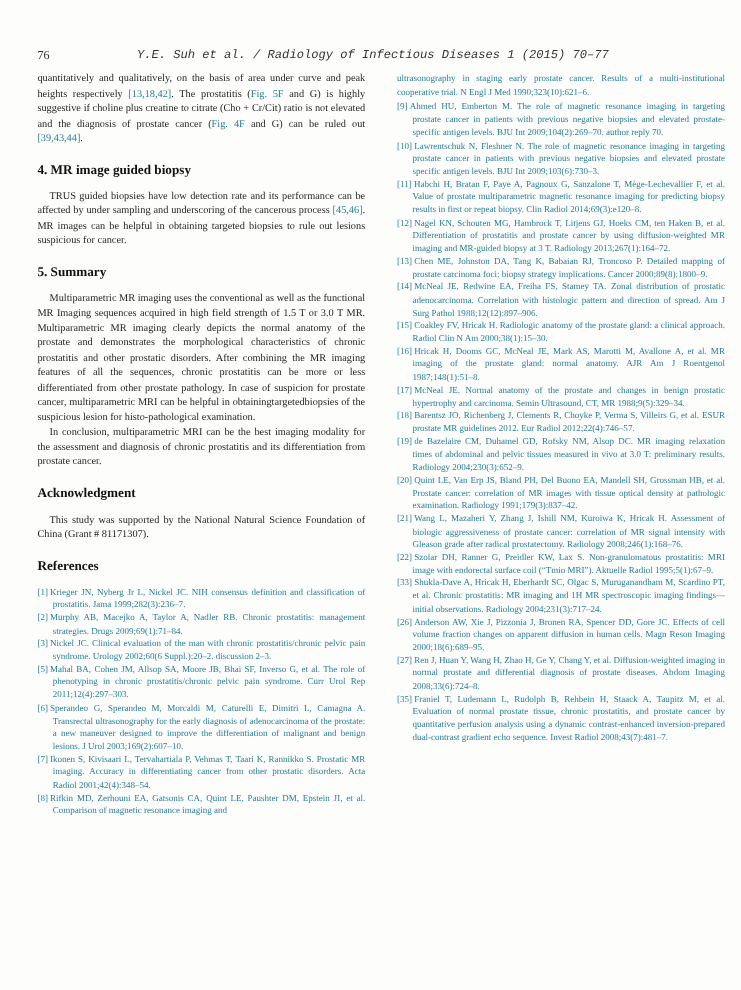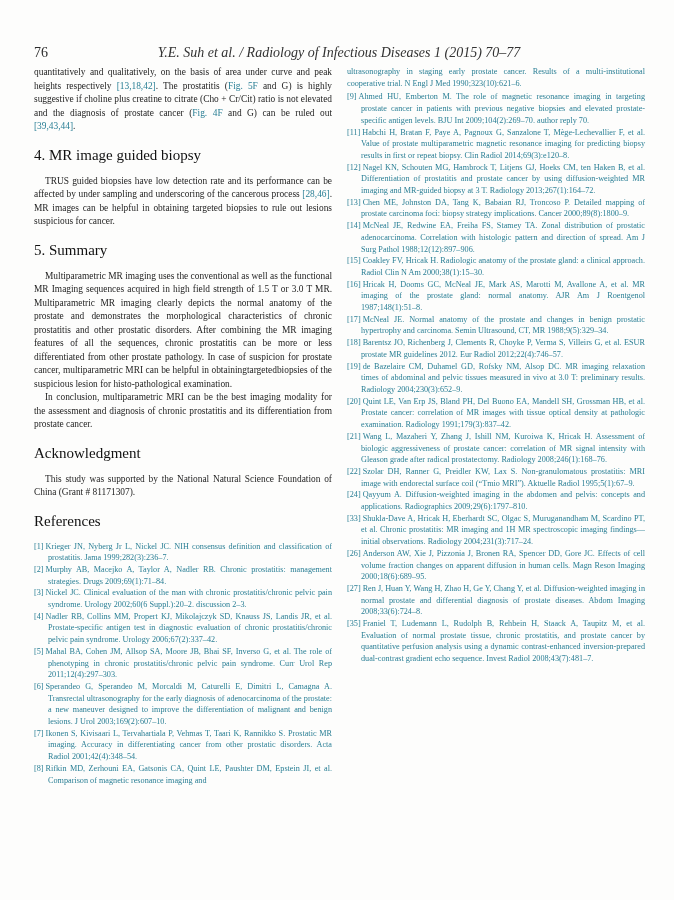--- a/index.html
+++ b/index.html
@@ -2,34 +2,34 @@
 <html><head>
 <meta charset="utf-8">
 <style>
   html,body{margin:0;padding:0;background:#ffffff;}
   .page{
     position:relative;width:674px;height:900px;background:#fdfdfc;overflow:hidden;
     font-family:"Liberation Serif","DejaVu Serif",serif;color:#1e1e1e;
   }
   .header{
     position:absolute;top:45px;left:34px;right:30px;
-    display:flex;align-items:flex-start;font-size:14px;color:#2b2b2b;
+    display:flex;align-items:flex-start;font-size:11px;color:#2b2b2b;
   }
   .pagenum{width:70px;}
-  .runhead{flex:1;text-align:center;font-style:italic;color:#333;}
+  .runhead{flex:1;text-align:center;font-style:italic;color:#333;font-family:Liberation Mono, monospace;}
   .hspacer{width:70px;}
-  .content{position:absolute;top:66px;left:34px;display:flex;gap:15px;}
+  .content{position:absolute;top:66px;left:34px;display:flex;gap:29px;}
   .col{width:298px;}
   p.body{
     font-size:9.4px;line-height:13.5px;text-align:justify;
     margin:0;text-indent:11px;color:#1e1e1e;
   }
   p.body.nofirst{text-indent:0;}
   h2.sec{
-    font-size:15px;font-weight:normal;margin:13px 0 11px;color:#111;
+    font-size:12px;font-weight:bold;margin:13px 0 11px;color:#111;
     font-family:"Liberation Serif","DejaVu Serif",serif;
   }
   .link{color:#2a7f95;}
   .refs{margin-top:2px;}
   p.ref{
     font-size:8.2px;line-height:11.7px;color:#2a7f95;text-align:justify;
     margin:0;padding-left:14px;text-indent:-14px;
   }
   p.ref.cont{padding-left:0;text-indent:0;}
   .refnum{padding-right:2px;}
@@ -44,56 +44,56 @@
     <span class="runhead">Y.E. Suh et al. / Radiology of Infectious Diseases 1 (2015) 70–77</span>
     <span class="hspacer"></span>
   </div>
 
   <div class="content">
 
     <div class="col">
       <p class="body nofirst"><span>quantitatively and qualitatively, on the basis of area under curve and peak heights respectively </span><span class="link">[13,18,42]</span><span>. The prostatitis (</span><span class="link">Fig. 5F</span><span> and G) is highly suggestive if choline plus creatine to citrate (Cho + Cr/Cit) ratio is not elevated and the diagnosis of prostate cancer (</span><span class="link">Fig. 4F</span><span> and G) can be ruled out </span><span class="link">[39,43,44]</span><span>.</span></p>
 
       <h2 class="sec">4. MR image guided biopsy</h2>
-      <p class="body"><span>TRUS guided biopsies have low detection rate and its performance can be affected by under sampling and underscoring of the cancerous process </span><span class="link">[28,46]</span><span>. MR images can be helpful in obtaining targeted biopsies to rule out lesions suspicious for cancer.</span></p>
+      <p class="body"><span>TRUS guided biopsies have low detection rate and its performance can be affected by under sampling and underscoring of the cancerous process </span><span class="link">[45,46]</span><span>. MR images can be helpful in obtaining targeted biopsies to rule out lesions suspicious for cancer.</span></p>
 
       <h2 class="sec">5. Summary</h2>
       <p class="body">Multiparametric MR imaging uses the conventional as well as the functional MR Imaging sequences acquired in high field strength of 1.5 T or 3.0 T MR. Multiparametric MR imaging clearly depicts the normal anatomy of the prostate and demonstrates the morphological characteristics of chronic prostatitis and other prostatic disorders. After combining the MR imaging features of all the sequences, chronic prostatitis can be more or less differentiated from other prostate pathology. In case of suspicion for prostate cancer, multiparametric MRI can be helpful in obtainingtargetedbiopsies of the suspicious lesion for histo-pathological examination.</p>
       <p class="body">In conclusion, multiparametric MRI can be the best imaging modality for the assessment and diagnosis of chronic prostatitis and its differentiation from prostate cancer.</p>
 
       <h2 class="sec">Acknowledgment</h2>
       <p class="body">This study was supported by the National Natural Science Foundation of China (Grant # 81171307).</p>
 
       <h2 class="sec">References</h2>
       <div class="refs">
 
           <p class="ref"><span class="refnum">[1]</span><span>Krieger JN, Nyberg Jr L, Nickel JC. NIH consensus definition and classification of prostatitis. Jama 1999;282(3):236–7.</span></p>
 
           <p class="ref"><span class="refnum">[2]</span><span>Murphy AB, Macejko A, Taylor A, Nadler RB. Chronic prostatitis: management strategies. Drugs 2009;69(1):71–84.</span></p>
 
           <p class="ref"><span class="refnum">[3]</span><span>Nickel JC. Clinical evaluation of the man with chronic prostatitis/chronic pelvic pain syndrome. Urology 2002;60(6 Suppl.):20–2. discussion 2–3.</span></p>
 
-          <p class="ref"><span class="refnum">[4]</span><span>Nadler RB, Collins MM, Propert KJ, Mikolajczyk SD, Knauss JS, Landis JR, et al. Prostate-specific antigen test in diagnostic evaluation of chronic prostatitis/chronic pelvic pain syndrome. Urology 2006;67(2):337–42.</span></p>
 
           <p class="ref"><span class="refnum">[5]</span><span>Mahal BA, Cohen JM, Allsop SA, Moore JB, Bhai SF, Inverso G, et al. The role of phenotyping in chronic prostatitis/chronic pelvic pain syndrome. Curr Urol Rep 2011;12(4):297–303.</span></p>
 
           <p class="ref"><span class="refnum">[6]</span><span>Sperandeo G, Sperandeo M, Morcaldi M, Caturelli E, Dimitri L, Camagna A. Transrectal ultrasonography for the early diagnosis of adenocarcinoma of the prostate: a new maneuver designed to improve the differentiation of malignant and benign lesions. J Urol 2003;169(2):607–10.</span></p>
 
           <p class="ref"><span class="refnum">[7]</span><span>Ikonen S, Kivisaari L, Tervahartiala P, Vehmas T, Taari K, Rannikko S. Prostatic MR imaging. Accuracy in differentiating cancer from other prostatic disorders. Acta Radiol 2001;42(4):348–54.</span></p>
 
           <p class="ref"><span class="refnum">[8]</span><span>Rifkin MD, Zerhouni EA, Gatsonis CA, Quint LE, Paushter DM, Epstein JI, et al. Comparison of magnetic resonance imaging and</span></p>
         </div>
     </div>
 
     <div class="col">
       <p class="ref cont">ultrasonography in staging early prostate cancer. Results of a multi-institutional cooperative trial. N Engl J Med 1990;323(10):621–6.</p>
       <div class="refs">
 
           <p class="ref"><span class="refnum">[9]</span><span>Ahmed HU, Emberton M. The role of magnetic resonance imaging in targeting prostate cancer in patients with previous negative biopsies and elevated prostate-specific antigen levels. BJU Int 2009;104(2):269–70. author reply 70.</span></p>
 
+          <p class="ref"><span class="refnum">[10]</span><span>Lawrentschuk N, Fleshner N. The role of magnetic resonance imaging in targeting prostate cancer in patients with previous negative biopsies and elevated prostate specific antigen levels. BJU Int 2009;103(6):730–3.</span></p>
 
           <p class="ref"><span class="refnum">[11]</span><span>Habchi H, Bratan F, Paye A, Pagnoux G, Sanzalone T, Mège-Lechevallier F, et al. Value of prostate multiparametric magnetic resonance imaging for predicting biopsy results in first or repeat biopsy. Clin Radiol 2014;69(3):e120–8.</span></p>
 
           <p class="ref"><span class="refnum">[12]</span><span>Nagel KN, Schouten MG, Hambrock T, Litjens GJ, Hoeks CM, ten Haken B, et al. Differentiation of prostatitis and prostate cancer by using diffusion-weighted MR imaging and MR-guided biopsy at 3 T. Radiology 2013;267(1):164–72.</span></p>
 
           <p class="ref"><span class="refnum">[13]</span><span>Chen ME, Johnston DA, Tang K, Babaian RJ, Troncoso P. Detailed mapping of prostate carcinoma foci: biopsy strategy implications. Cancer 2000;89(8):1800–9.</span></p>
 
           <p class="ref"><span class="refnum">[14]</span><span>McNeal JE, Redwine EA, Freiha FS, Stamey TA. Zonal distribution of prostatic adenocarcinoma. Correlation with histologic pattern and direction of spread. Am J Surg Pathol 1988;12(12):897–906.</span></p>
 
           <p class="ref"><span class="refnum">[15]</span><span>Coakley FV, Hricak H. Radiologic anatomy of the prostate gland: a clinical approach. Radiol Clin N Am 2000;38(1):15–30.</span></p>
@@ -106,21 +106,20 @@
 
           <p class="ref"><span class="refnum">[19]</span><span>de Bazelaire CM, Duhamel GD, Rofsky NM, Alsop DC. MR imaging relaxation times of abdominal and pelvic tissues measured in vivo at 3.0 T: preliminary results. Radiology 2004;230(3):652–9.</span></p>
 
           <p class="ref"><span class="refnum">[20]</span><span>Quint LE, Van Erp JS, Bland PH, Del Buono EA, Mandell SH, Grossman HB, et al. Prostate cancer: correlation of MR images with tissue optical density at pathologic examination. Radiology 1991;179(3):837–42.</span></p>
 
           <p class="ref"><span class="refnum">[21]</span><span>Wang L, Mazaheri Y, Zhang J, Ishill NM, Kuroiwa K, Hricak H. Assessment of biologic aggressiveness of prostate cancer: correlation of MR signal intensity with Gleason grade after radical prostatectomy. Radiology 2008;246(1):168–76.</span></p>
 
           <p class="ref"><span class="refnum">[22]</span><span>Szolar DH, Ranner G, Preidler KW, Lax S. Non-granulomatous prostatitis: MRI image with endorectal surface coil (“Tmio MRI”). Aktuelle Radiol 1995;5(1):67–9.</span></p>
 
 
-          <p class="ref"><span class="refnum">[24]</span><span>Qayyum A. Diffusion-weighted imaging in the abdomen and pelvis: concepts and applications. Radiographics 2009;29(6):1797–810.</span></p>
 
           <p class="ref"><span class="refnum">[33]</span><span>Shukla-Dave A, Hricak H, Eberhardt SC, Olgac S, Muruganandham M, Scardino PT, et al. Chronic prostatitis: MR imaging and 1H MR spectroscopic imaging findings—initial observations. Radiology 2004;231(3):717–24.</span></p>
 
           <p class="ref"><span class="refnum">[26]</span><span>Anderson AW, Xie J, Pizzonia J, Bronen RA, Spencer DD, Gore JC. Effects of cell volume fraction changes on apparent diffusion in human cells. Magn Reson Imaging 2000;18(6):689–95.</span></p>
 
           <p class="ref"><span class="refnum">[27]</span><span>Ren J, Huan Y, Wang H, Zhao H, Ge Y, Chang Y, et al. Diffusion-weighted imaging in normal prostate and differential diagnosis of prostate diseases. Abdom Imaging 2008;33(6):724–8.</span></p>
 
           <p class="ref"><span class="refnum">[35]</span><span>Franiel T, Ludemann L, Rudolph B, Rehbein H, Staack A, Taupitz M, et al. Evaluation of normal prostate tissue, chronic prostatitis, and prostate cancer by quantitative perfusion analysis using a dynamic contrast-enhanced inversion-prepared dual-contrast gradient echo sequence. Invest Radiol 2008;43(7):481–7.</span></p>
         </div>
     </div>

